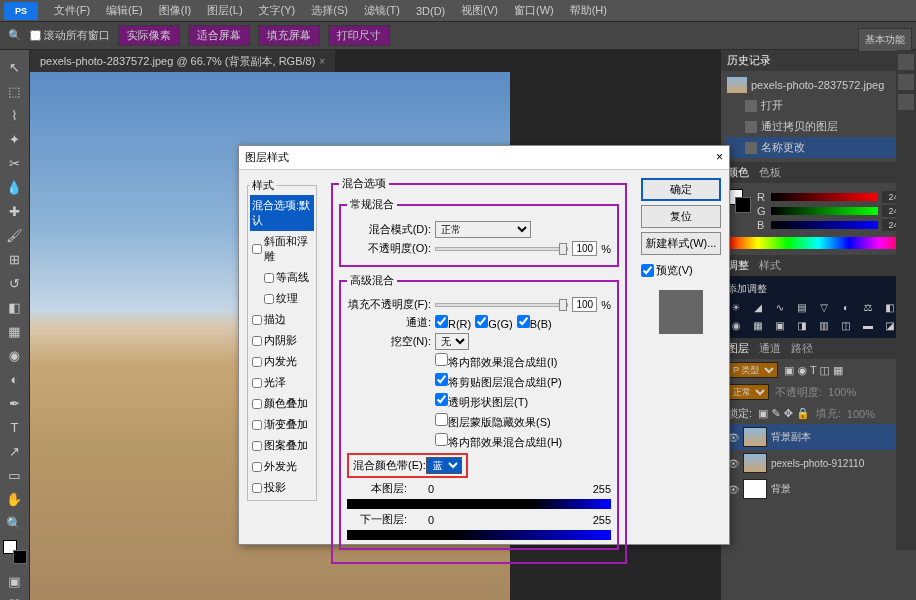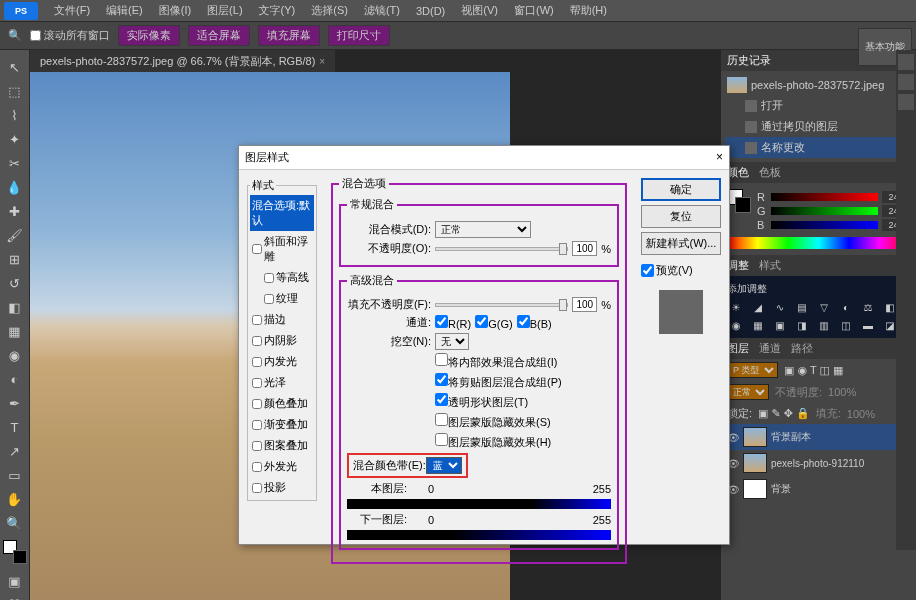--- a/index.html
+++ b/index.html
@@ -84,21 +84,21 @@
 .redbox{border:2px solid #e03030;padding:2px 4px;display:flex;align-items:center;}
 .redbox select{background:#0a5cc4;color:#fff;border:1px solid #555;padding:1px 2px;font-size:10px;}
 .gradbar{height:10px;position:relative;margin:2px 0;}
 .gradbar.g1{background:linear-gradient(to right,#000 0%,#000 70%,#00f 100%);}
 .gradbar.g2{background:linear-gradient(to right,#000 0%,#000 40%,#00f 100%);}
 .dlg-right{width:96px;padding:8px;display:flex;flex-direction:column;gap:4px;}
 .dlgbtn{border:1px solid #888;background:#e8e8e8;padding:3px;text-align:center;font-size:11px;}
 .dlgbtn.def{border:1px solid #0a5cc4;box-shadow:0 0 0 1px #0a5cc4 inset;}
 .dlg-right .chkrow{display:flex;align-items:center;gap:2px;font-size:10px;margin-top:4px;}
 .dlg-right .preview{width:44px;height:44px;background:#666;margin:8px auto;}
-.funcbtn{position:absolute;right:4px;top:28px;background:#535353;border:1px solid #333;padding:11px 6px;font-size:10px;}
+.funcbtn{position:absolute;right:4px;top:28px;background:#535353;border:1px solid #333;padding:4px 6px;font-size:10px;}
 </style>
 </head>
 <body>
 
 <div class="menubar">
   <div class="ps-logo">PS</div>
   <div class="menu-item">文件(F)</div>
   <div class="menu-item">编辑(E)</div>
   <div class="menu-item">图像(I)</div>
   <div class="menu-item">图层(L)</div>
@@ -398,21 +398,21 @@
           <div class="frow" style="padding-left:88px">
               <label><input type="checkbox" checked="" style=""><span>将剪贴图层混合成组(P)</span></label>
             </div>
           <div class="frow" style="padding-left:88px">
               <label><input type="checkbox" checked="" style=""><span>透明形状图层(T)</span></label>
             </div>
           <div class="frow" style="padding-left:88px">
               <label><input type="checkbox" style=""><span>图层蒙版隐藏效果(S)</span></label>
             </div>
           <div class="frow" style="padding-left:88px">
-              <label><input type="checkbox" style=""><span>图层蒙版隐藏效果(H)</span></label>
+              <label><input type="checkbox" style=""><span>将内部效果混合成组(H)</span></label>
             </div>
 
           <div class="frow">
               <div class="redbox">
                 <span>混合颜色带(E):</span>
                 <select><option>蓝</option></select>
               </div>
             </div>
 
           <div class="frow">

